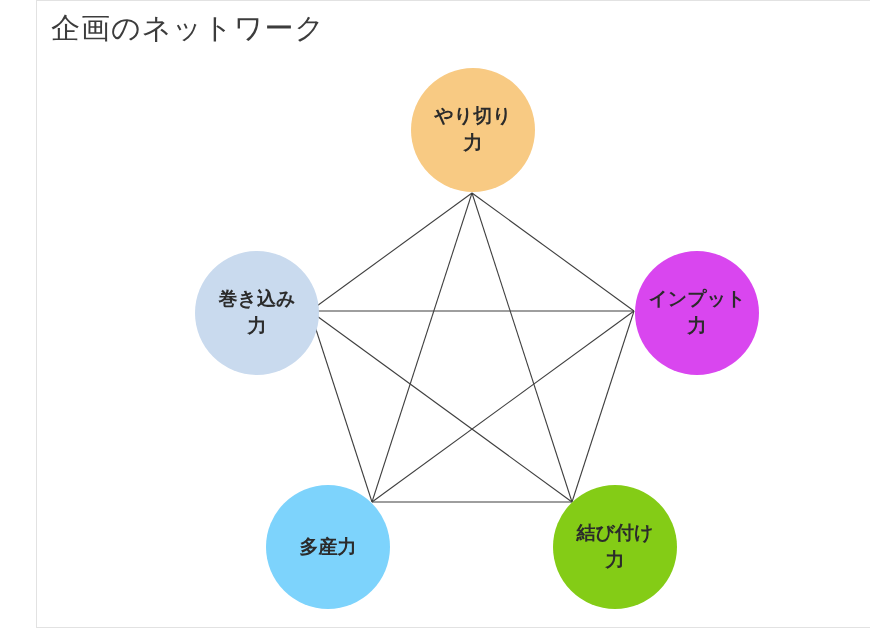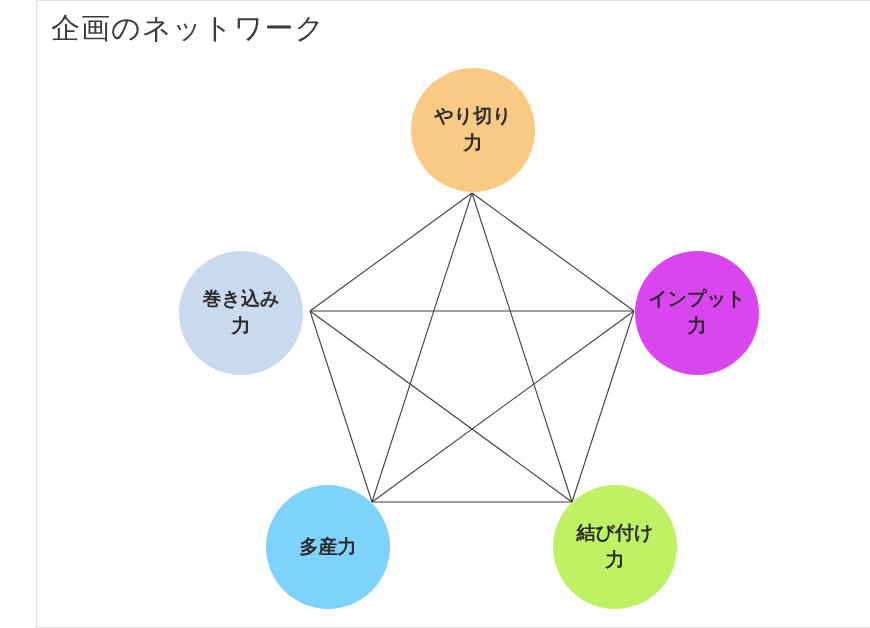--- a/index.html
+++ b/index.html
@@ -47,21 +47,21 @@
     font-weight: 600;
     line-height: 1.4;
     color: #2b2b2b;
     white-space: pre-line;
   }
   
   .node-top          { left: 374px; top: 67px;  }
   .node-right        { left: 598px; top: 250px; }
   .node-bottom-right { left: 516px; top: 484px; }
   .node-bottom-left  { left: 229px; top: 484px; }
-  .node-left         { left: 142px; top: 250px; }
+  .node-left         { left: 158px; top: 250px; }
 </style>
 </head>
 <body>
 
 <div class="canvas">
 
   <div class="page-title">企画のネットワーク</div>
 
   <svg class="edges-svg" viewBox="0 0 870 628" aria-hidden="true">
     <g stroke="#3f3f3f">
@@ -81,21 +81,21 @@
   <div class="node node-top" style="background-color: rgb(248, 202, 131); justify-content: center;">
     <span class="node-label">やり切り
 力</span>
   </div>
 
   <div class="node node-right" style="background-color: #d946ef;">
     <span class="node-label">インプット
 力</span>
   </div>
 
-  <div class="node node-bottom-right" style="background-color: #bef264;">
+  <div class="node node-bottom-right" style="background-color: #84cc16;">
     <span class="node-label">結び付け
 力</span>
   </div>
 
   <div class="node node-bottom-left" style="background-color: #7dd3fc;">
     <span class="node-label">多産力</span>
   </div>
 
   <div class="node node-left" style="background-color: rgb(201, 218, 238);">
     <span class="node-label">巻き込み

